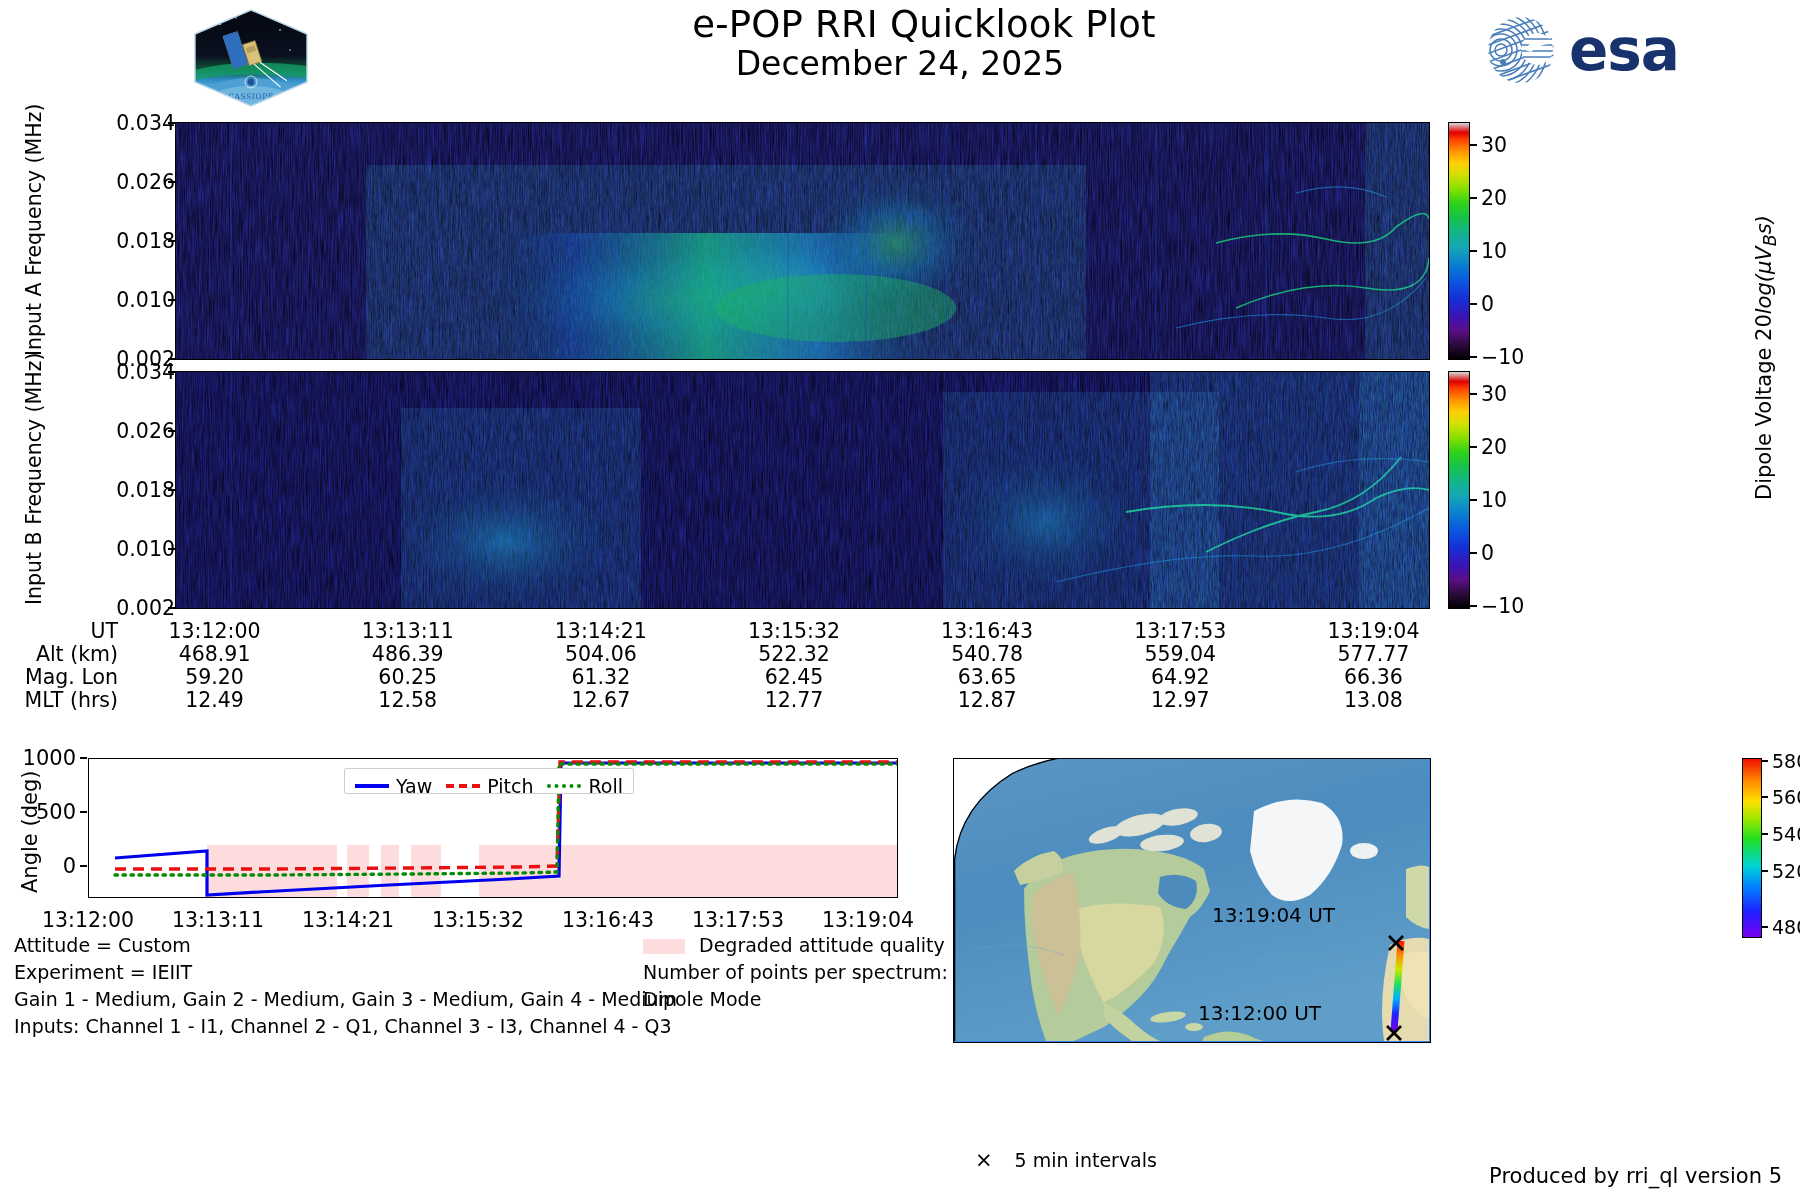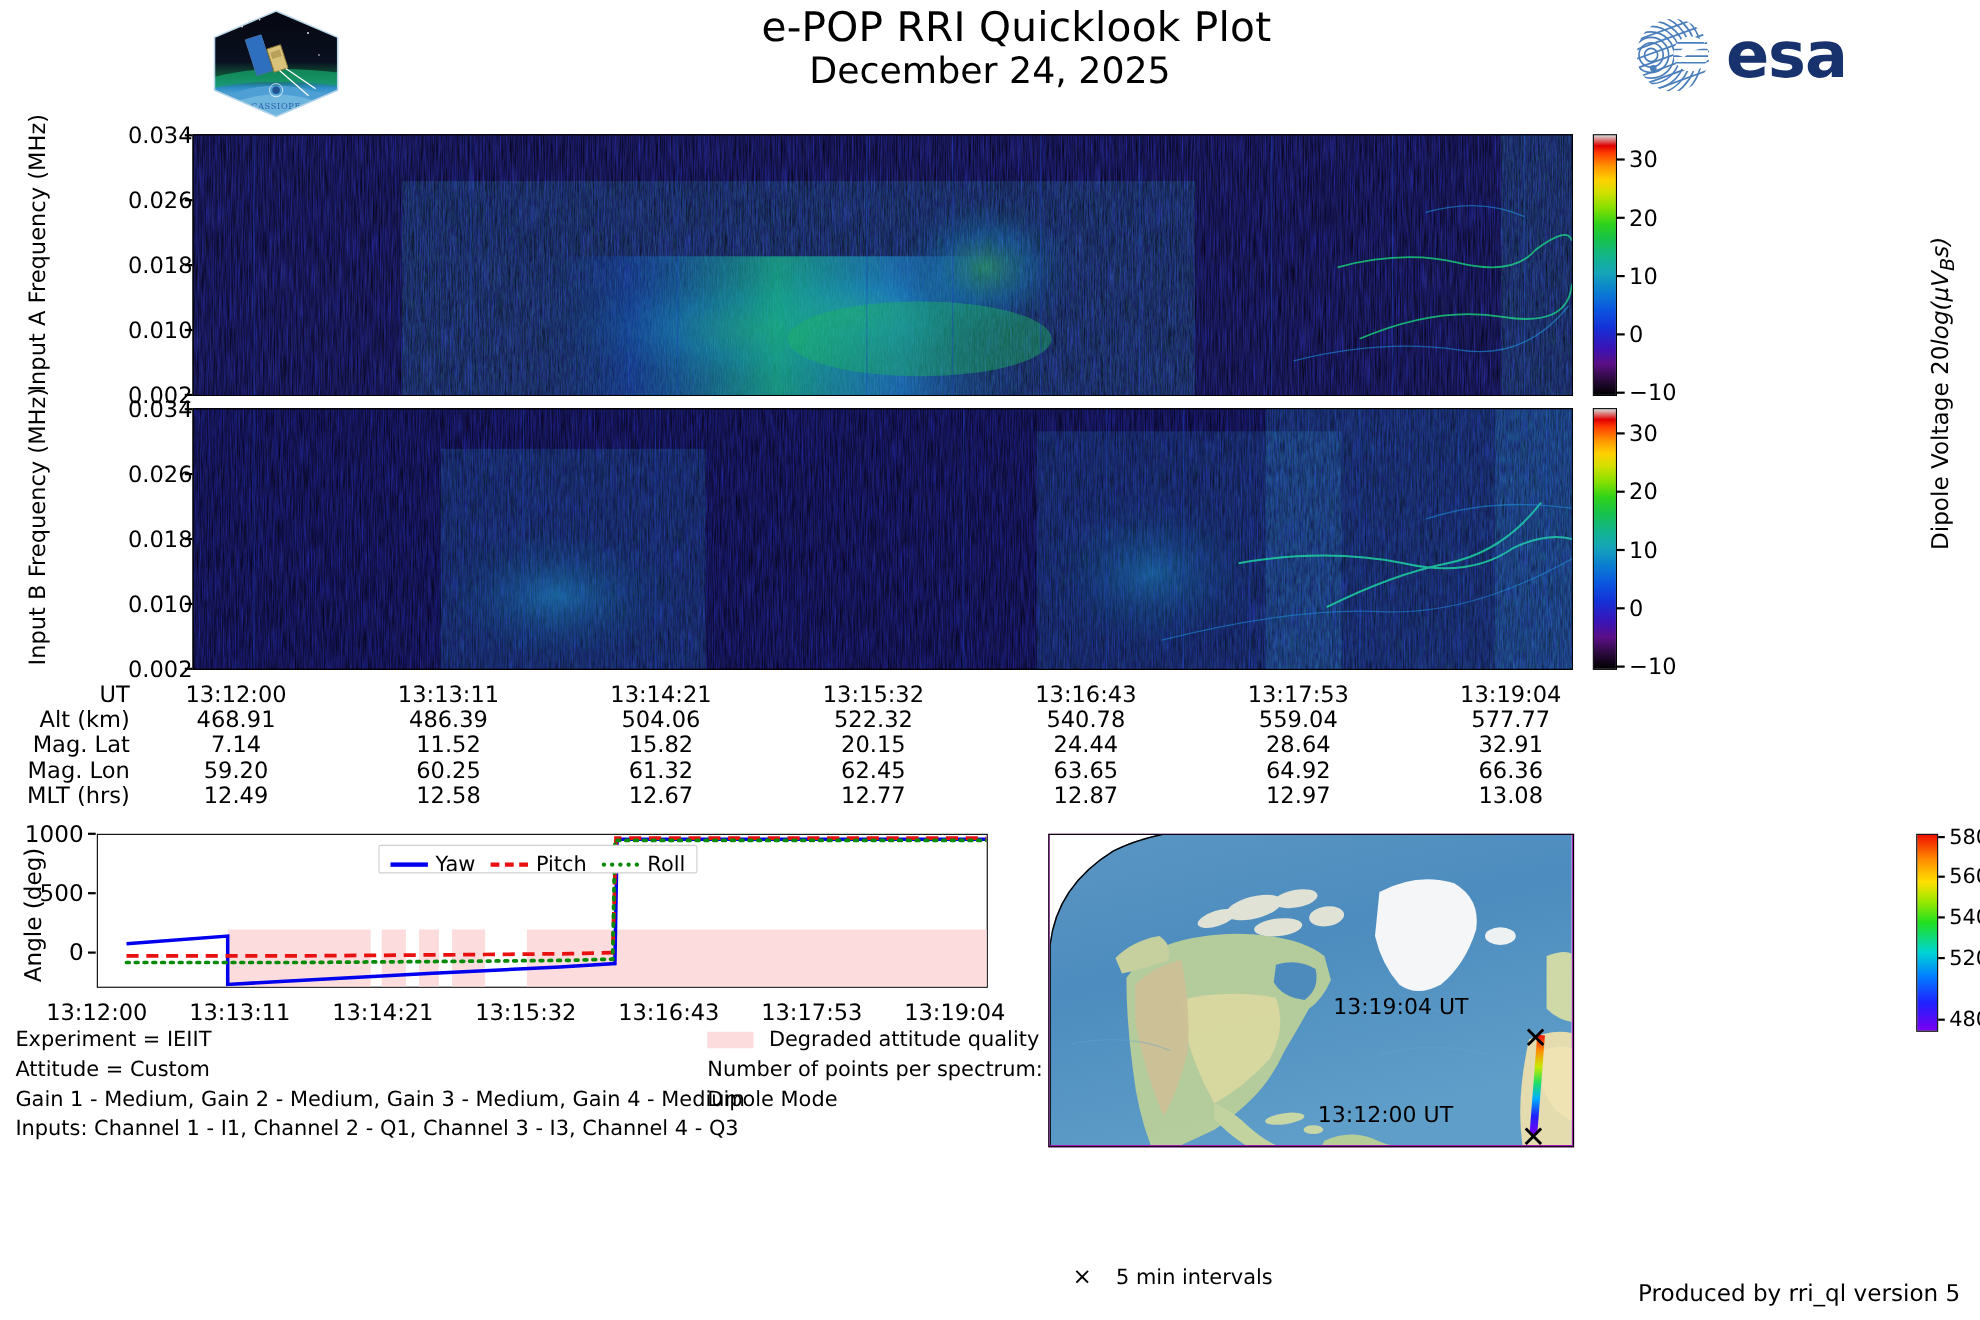--- a/index.html
+++ b/index.html
@@ -74,21 +74,21 @@
   .lg-pitch { border-top:4px dashed #e81010; }
   .lg-roll  { border-top:4px dotted #078a07; }
 
   
   .foot { font-size:19px; white-space:nowrap; line-height:27px; }
   #foot-left { left:14px; top:932px; }
   #foot-mid  { left:643px; top:932px; }
   .swatch { display:inline-block; width:42px; height:15px; background:#fcdcdc; vertical-align:middle; margin-right:14px; }
 
   
-  #map-panel { left:953px; top:758px; width:478px; height:285px; border:1.6px solid #000; overflow:hidden; background:#a21caf; }
+  #map-panel { left:953px; top:758px; width:478px; height:285px; border:1.6px solid #000; overflow:hidden; background:#3b82f6; }
   .map-label { position:absolute; font-size:20px; color:#000; white-space:nowrap; }
   #map-foot { left:975px; top:1148px; font-size:19px; }
   #produced { right:18px; bottom:12px; font-size:21px; white-space:nowrap; }
 
   
   #alt-cbar {
     left:1742px; top:758px; width:20px; height:180px; border:1px solid #000;
     background:linear-gradient(to top,
       #7a00f0 0%, #2020ff 14%, #0080ff 28%, #00d4d4 40%,
       #20e020 55%, #9ae800 66%, #ffe000 76%, #ff9000 87%, #f01000 100%);
@@ -375,30 +375,20 @@
         <td class="rowlabel">Alt (km)</td>
         <td class="cellval">468.91</td>
         <td class="cellval">486.39</td>
         <td class="cellval">504.06</td>
         <td class="cellval">522.32</td>
         <td class="cellval">540.78</td>
         <td class="cellval">559.04</td>
         <td class="cellval">577.77</td>
       </tr>
       <tr>
-        <td class="rowlabel">Mag. Lat</td>
-        <td class="cellval">7.14</td>
-        <td class="cellval">11.52</td>
-        <td class="cellval">15.82</td>
-        <td class="cellval">20.15</td>
-        <td class="cellval">24.44</td>
-        <td class="cellval">28.64</td>
-        <td class="cellval">32.91</td>
-      </tr>
-      <tr>
         <td class="rowlabel">Mag. Lon</td>
         <td class="cellval">59.20</td>
         <td class="cellval">60.25</td>
         <td class="cellval">61.32</td>
         <td class="cellval">62.45</td>
         <td class="cellval">63.65</td>
         <td class="cellval">64.92</td>
         <td class="cellval">66.36</td>
       </tr>
       <tr>
@@ -463,22 +453,22 @@
   <div class="att-xtick" style="left:-62px;  top:8px; width:124px; text-align:center;">13:12:00</div>
   <div class="att-xtick" style="left:68px;   top:8px; width:124px; text-align:center;">13:13:11</div>
   <div class="att-xtick" style="left:198px;  top:8px; width:124px; text-align:center;">13:14:21</div>
   <div class="att-xtick" style="left:328px;  top:8px; width:124px; text-align:center;">13:15:32</div>
   <div class="att-xtick" style="left:458px;  top:8px; width:124px; text-align:center;">13:16:43</div>
   <div class="att-xtick" style="left:588px;  top:8px; width:124px; text-align:center;">13:17:53</div>
   <div class="att-xtick" style="left:718px;  top:8px; width:124px; text-align:center;">13:19:04</div>
 </div>
 
 <div class="abs" id="foot-left">
+  <div class="foot">Attitude = Custom</div>
   <div class="foot">Experiment = IEIIT</div>
-  <div class="foot">Attitude = Custom</div>
   <div class="foot">Gain 1 - Medium, Gain 2 - Medium, Gain 3 - Medium, Gain 4 - Medium</div>
   <div class="foot">Inputs: Channel 1 - I1, Channel 2 - Q1, Channel 3 - I3, Channel 4 - Q3</div>
 </div>
 
 <div class="abs" id="foot-mid">
   <div class="foot">
     <span class="swatch"></span><span>Degraded attitude quality</span>
   </div>
   <div class="foot">Number of points per spectrum: 5208</div>
   <div class="foot">Dipole Mode</div>

